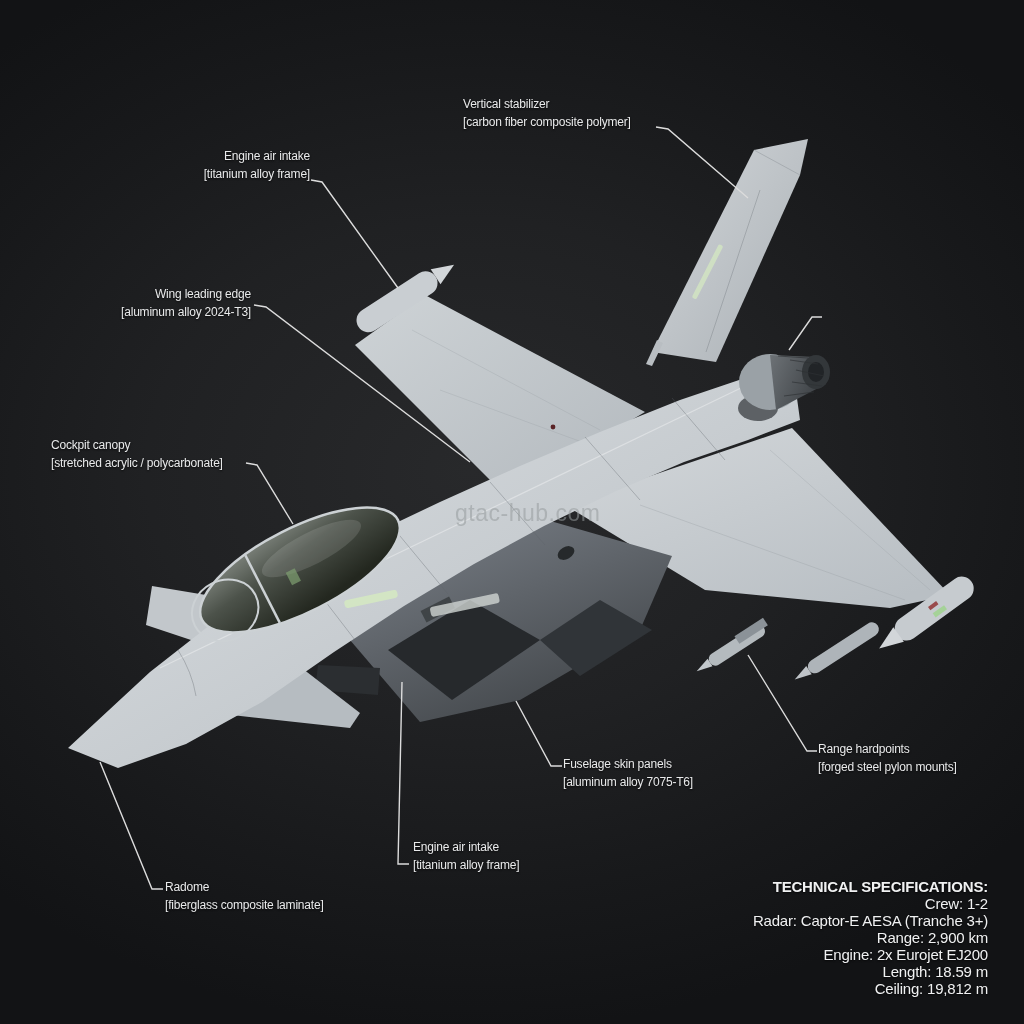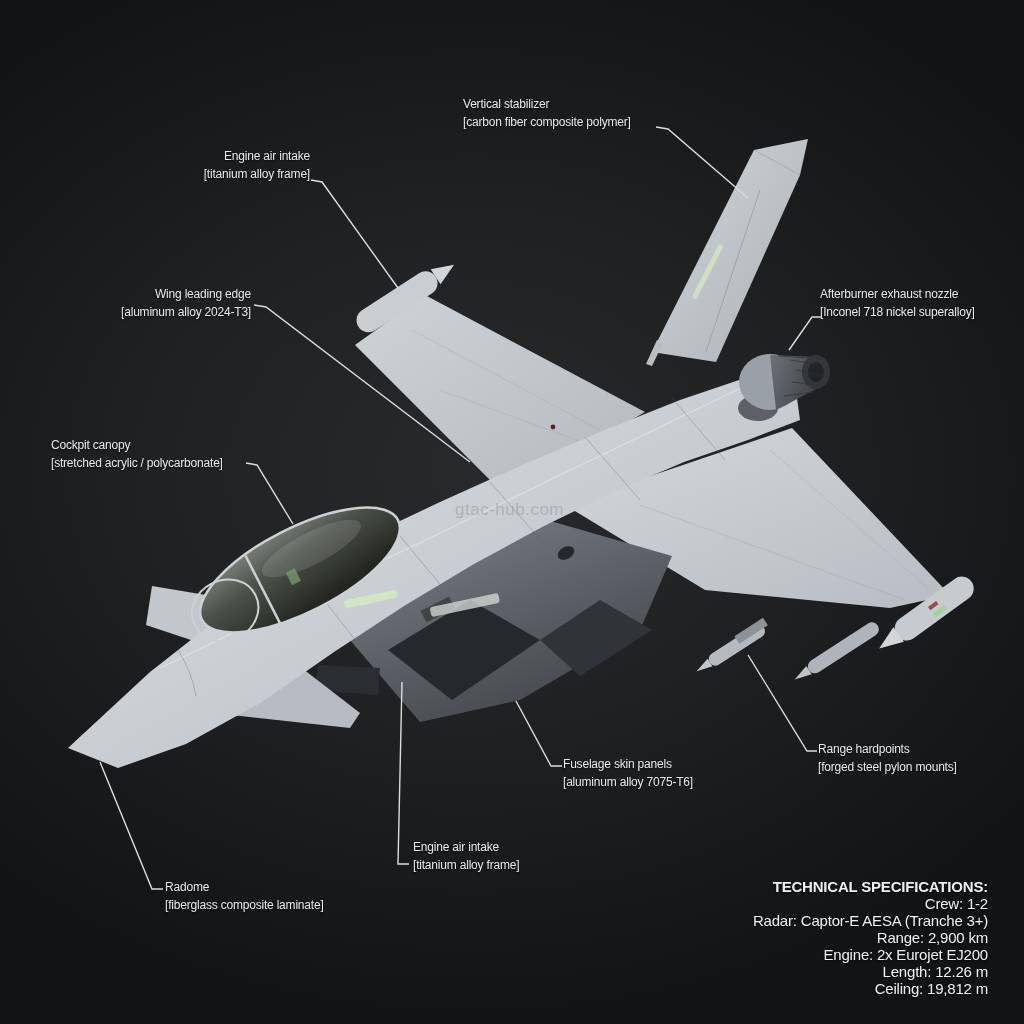--- a/index.html
+++ b/index.html
@@ -19,21 +19,21 @@
   #callout-vertical-stabilizer{left:463px;top:95px;}
   #callout-engine-air-intake-top{right:714px;top:147px;}
   #callout-wing-leading-edge{right:773px;top:285px;}
   #callout-afterburner{left:820px;top:285px;}
   #callout-cockpit-canopy{left:51px;top:436px;}
   #callout-fuselage-skin-panels{left:563px;top:755px;}
   #callout-wing-hardpoints{left:818px;top:740px;}
   #callout-engine-air-intake-bottom{left:413px;top:838px;}
   #callout-radome{left:165px;top:878px;}
   #watermark{
-    position:absolute;left:455px;top:500px;font-size:17px;letter-spacing:.5px;
+    position:absolute;left:455px;top:500px;font-size:23px;letter-spacing:.5px;
     color:rgba(150,154,157,.55);
   }
   #specs{
     position:absolute;right:36px;top:878px;text-align:right;color:#f0f1f2;
     font-size:15px;line-height:17px;letter-spacing:-0.2px;text-shadow:0 1px 2px rgba(0,0,0,.7);
   }
   #specs .title{font-weight:bold;display:block;}
   #specs .spec-line{display:block;}
 </style>
 </head>
@@ -209,24 +209,20 @@
     <span class="l2">[carbon fiber composite polymer]</span>
   </div>
   <div class="callout align-right" id="callout-engine-air-intake-top">
     <span class="l1">Engine air intake</span>
     <span class="l2">[titanium alloy frame]</span>
   </div>
   <div class="callout align-right" id="callout-wing-leading-edge">
     <span class="l1">Wing leading edge</span>
     <span class="l2">[aluminum alloy 2024-T3]</span>
   </div>
-  <div class="callout" id="callout-afterburner">
-    <span class="l1">Afterburner exhaust nozzle</span>
-    <span class="l2">[Inconel 718 nickel superalloy]</span>
-  </div>
   <div class="callout" id="callout-cockpit-canopy">
     <span class="l1">Cockpit canopy</span>
     <span class="l2">[stretched acrylic / polycarbonate]</span>
   </div>
   <div class="callout" id="callout-fuselage-skin-panels">
     <span class="l1">Fuselage skin panels</span>
     <span class="l2">[aluminum alloy 7075-T6]</span>
   </div>
   <div class="callout" id="callout-wing-hardpoints">
     <span class="l1">Range hardpoints</span>
@@ -240,17 +236,17 @@
     <span class="l1">Radome</span>
     <span class="l2">[fiberglass composite laminate]</span>
   </div>
 
   <div id="specs">
     <span class="title">TECHNICAL SPECIFICATIONS:</span>
     <span class="spec-line">Crew: 1-2</span>
     <span class="spec-line">Radar: Captor-E AESA (Tranche 3+)</span>
     <span class="spec-line">Range: 2,900 km</span>
     <span class="spec-line">Engine: 2x Eurojet EJ200</span>
-    <span class="spec-line">Length: 12.26 m</span>
+    <span class="spec-line">Length: 18.59 m</span>
     <span class="spec-line">Ceiling: 19,812 m</span>
   </div>
 
 </div>
 
 </body></html>

